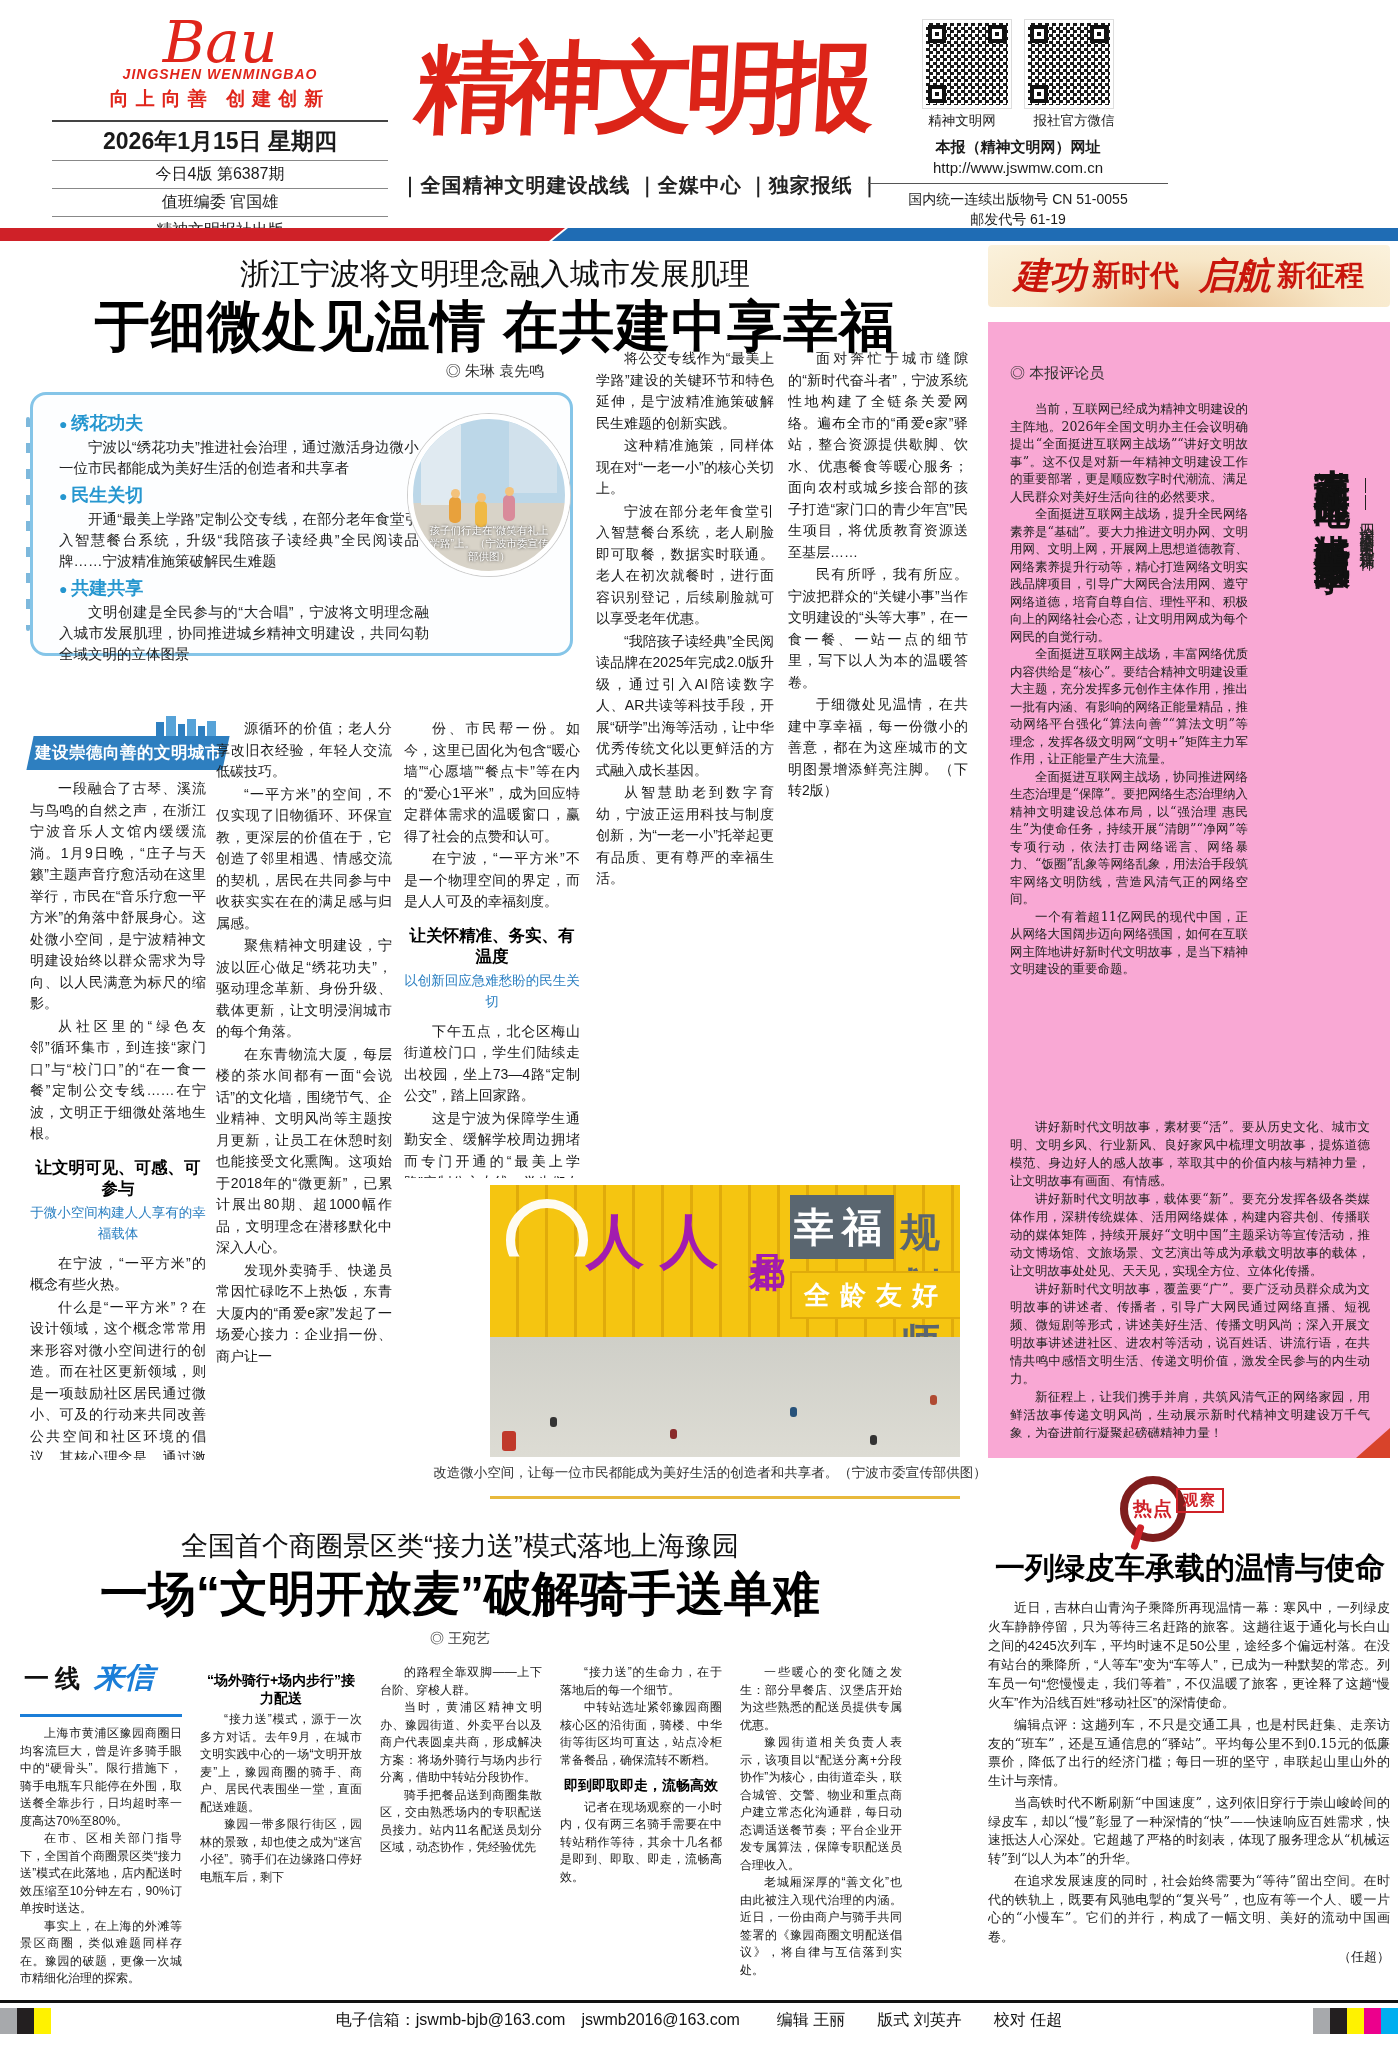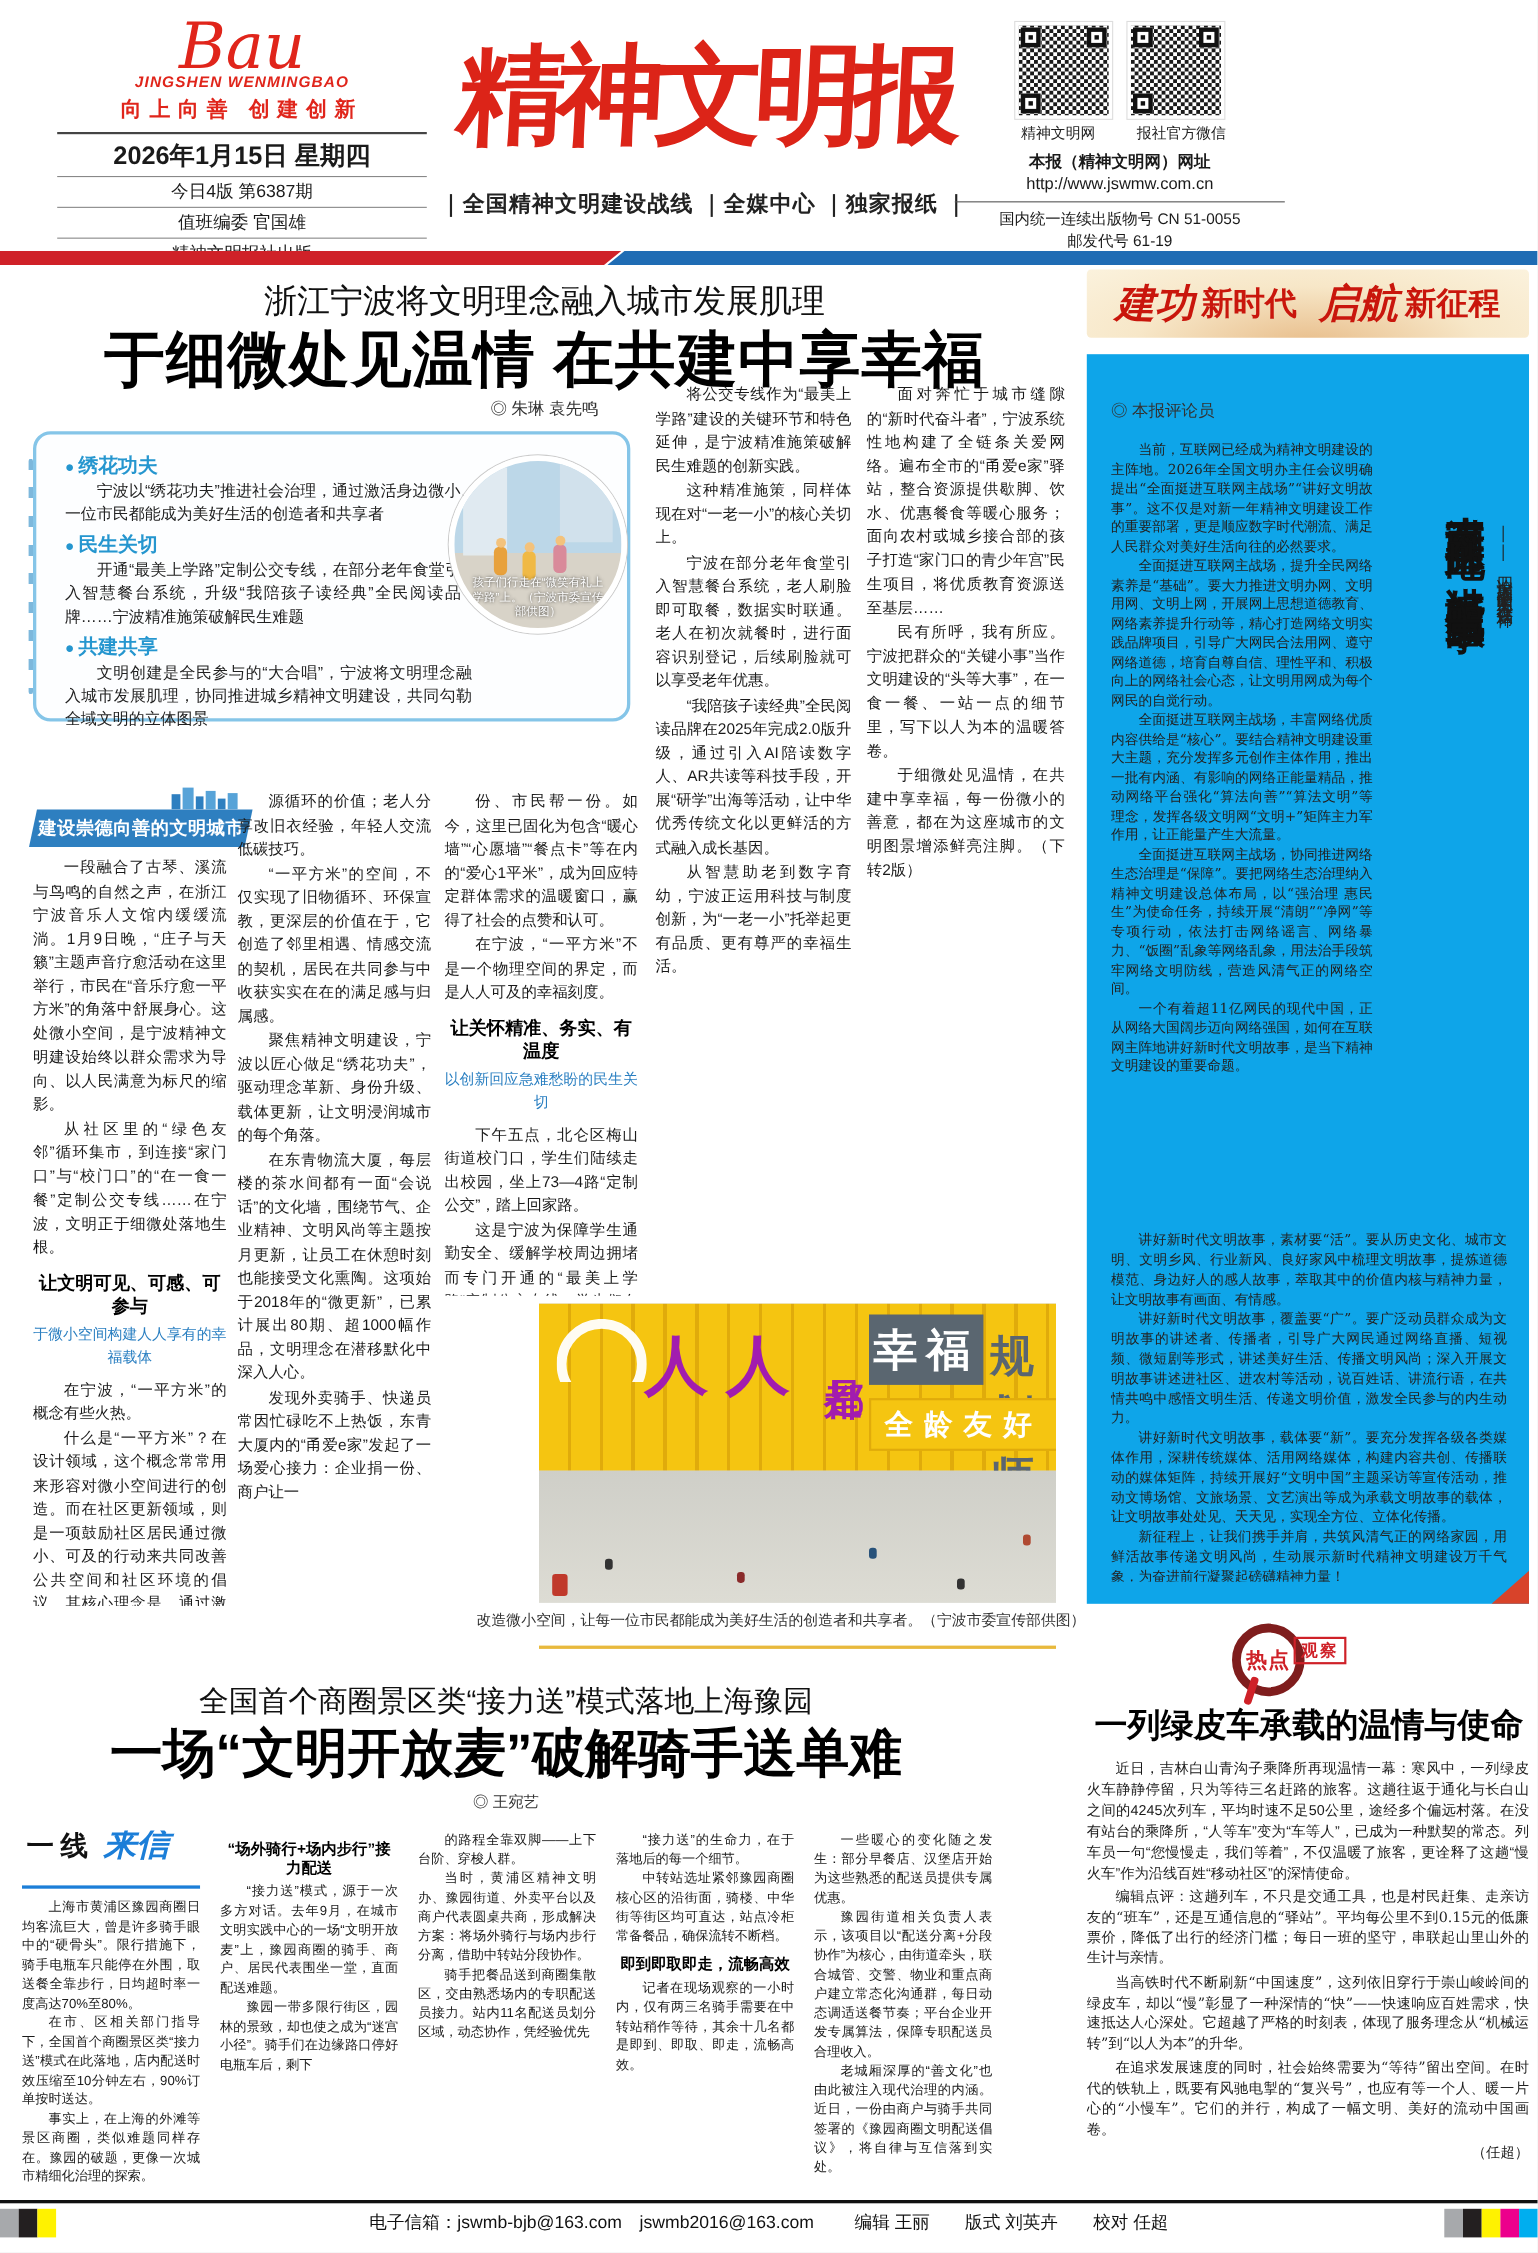--- a/index.html
+++ b/index.html
@@ -85,21 +85,21 @@
   .photo-caption{left:430px;top:1464px;width:560px;text-align:center;font-family:"DejaVu Serif",serif;
                  font-size:13.5px;color:#333;}
   .gold-rule{left:490px;top:1496px;width:470px;height:3px;background:#e8b93c;}
 
   
   .banner{left:988px;top:245px;width:402px;height:62px;border-radius:4px;
           background:radial-gradient(ellipse at 50% 110%, #e8bd8a 0%, #f7e7c8 55%, #fbf2dd 100%);
           display:flex;align-items:center;justify-content:center;gap:6px;}
   .banner .b-script{font-family:"DejaVu Serif",serif;font-style:italic;font-weight:900;font-size:36px;color:#c9160c;}
   .banner .b-block{font-weight:900;font-size:29px;color:#c9160c;}
-  .commentary{left:988px;top:322px;width:402px;height:1136px;background:#0ea5e9;box-sizing:border-box;}
+  .commentary{left:988px;top:322px;width:402px;height:1136px;background:#f9a8d4;box-sizing:border-box;}
   .commentary .tri{position:absolute;right:0;bottom:0;width:0;height:0;border-style:solid;
                    border-width:0 0 30px 34px;border-color:transparent transparent #d8432a transparent;}
   .c-byline{position:absolute;left:22px;top:42px;font-size:15px;color:#333;}
   .c-narrow{position:absolute;left:22px;top:78px;width:238px;height:708px;overflow:hidden;
             font-family:"DejaVu Serif",serif;font-size:12.5px;line-height:17.5px;text-align:justify;color:#222;}
   .c-narrow p,.c-wide p{margin:0;text-indent:2em;}
   .c-vtitle{position:absolute;right:10px;top:120px;height:700px;display:flex;flex-direction:row;}
   .c-vtitle .vt-main{writing-mode:vertical-rl;font-size:36px;font-weight:900;letter-spacing:3px;color:#111;line-height:44px;}
   .c-vtitle .vt-sub{writing-mode:vertical-rl;font-size:15px;color:#222;margin-top:36px;letter-spacing:2px;line-height:26px;}
   .c-wide{position:absolute;left:22px;top:796px;width:360px;height:320px;overflow:hidden;
@@ -309,22 +309,22 @@
           <p>一个有着超11亿网民的现代中国，正从网络大国阔步迈向网络强国，如何在互联网主阵地讲好新时代文明故事，是当下精神文明建设的重要命题。</p>
         </div>
     </div>
     <div class="c-vtitle">
       <div class="vt-main">进军互联网主阵地，讲好新时代文明故事</div>
       <div class="vt-sub">——四论深入贯彻全国文明办主任会议精神</div>
     </div>
     <div class="c-wide">
       <div>
           <p>讲好新时代文明故事，素材要“活”。要从历史文化、城市文明、文明乡风、行业新风、良好家风中梳理文明故事，提炼道德模范、身边好人的感人故事，萃取其中的价值内核与精神力量，让文明故事有画面、有情感。</p>
+          <p>讲好新时代文明故事，载体要“新”。要充分发挥各级各类媒体作用，深耕传统媒体、活用网络媒体，构建内容共创、传播联动的媒体矩阵，持续开展好“文明中国”主题采访等宣传活动，推动文博场馆、文旅场景、文艺演出等成为承载文明故事的载体，让文明故事处处见、天天见，实现全方位、立体化传播。</p>
           <p>讲好新时代文明故事，覆盖要“广”。要广泛动员群众成为文明故事的讲述者、传播者，引导广大网民通过网络直播、短视频、微短剧等形式，讲述美好生活、传播文明风尚；深入开展文明故事讲述进社区、进农村等活动，说百姓话、讲流行语，在共情共鸣中感悟文明生活、传递文明价值，激发全民参与的内生动力。</p>
-          <p>讲好新时代文明故事，载体要“新”。要充分发挥各级各类媒体作用，深耕传统媒体、活用网络媒体，构建内容共创、传播联动的媒体矩阵，持续开展好“文明中国”主题采访等宣传活动，推动文博场馆、文旅场景、文艺演出等成为承载文明故事的载体，让文明故事处处见、天天见，实现全方位、立体化传播。</p>
           <p>新征程上，让我们携手并肩，共筑风清气正的网络家园，用鲜活故事传递文明风尚，生动展示新时代精神文明建设万千气象，为奋进前行凝聚起磅礴精神力量！</p>
         </div>
     </div>
     <div class="tri"></div>
   </div>
 
   <div class="abs hot-badge">
     <div class="hb-ring">
       <span class="hb-main">热点</span>
     </div>

